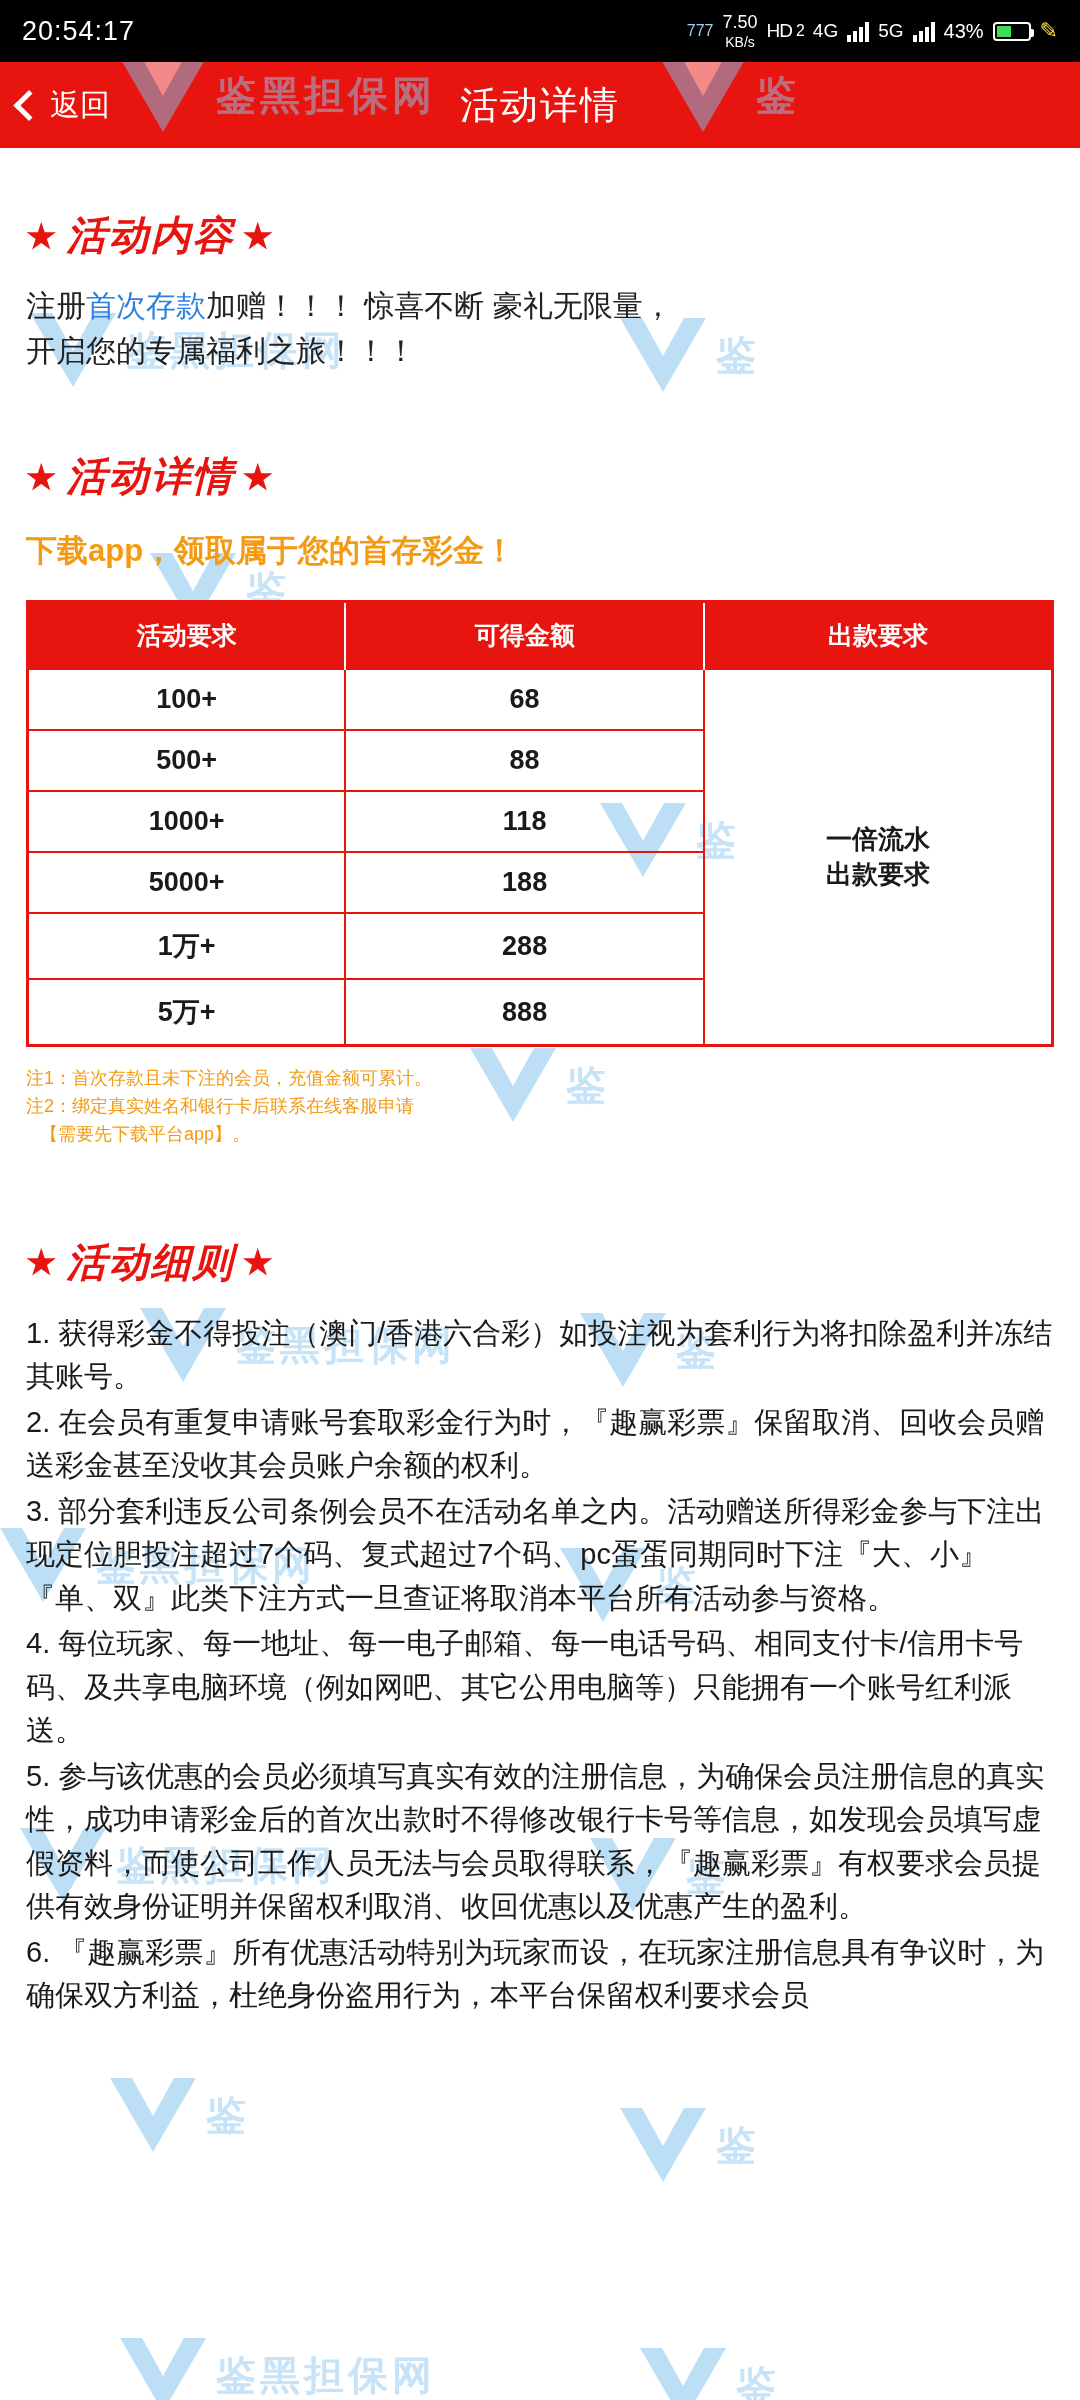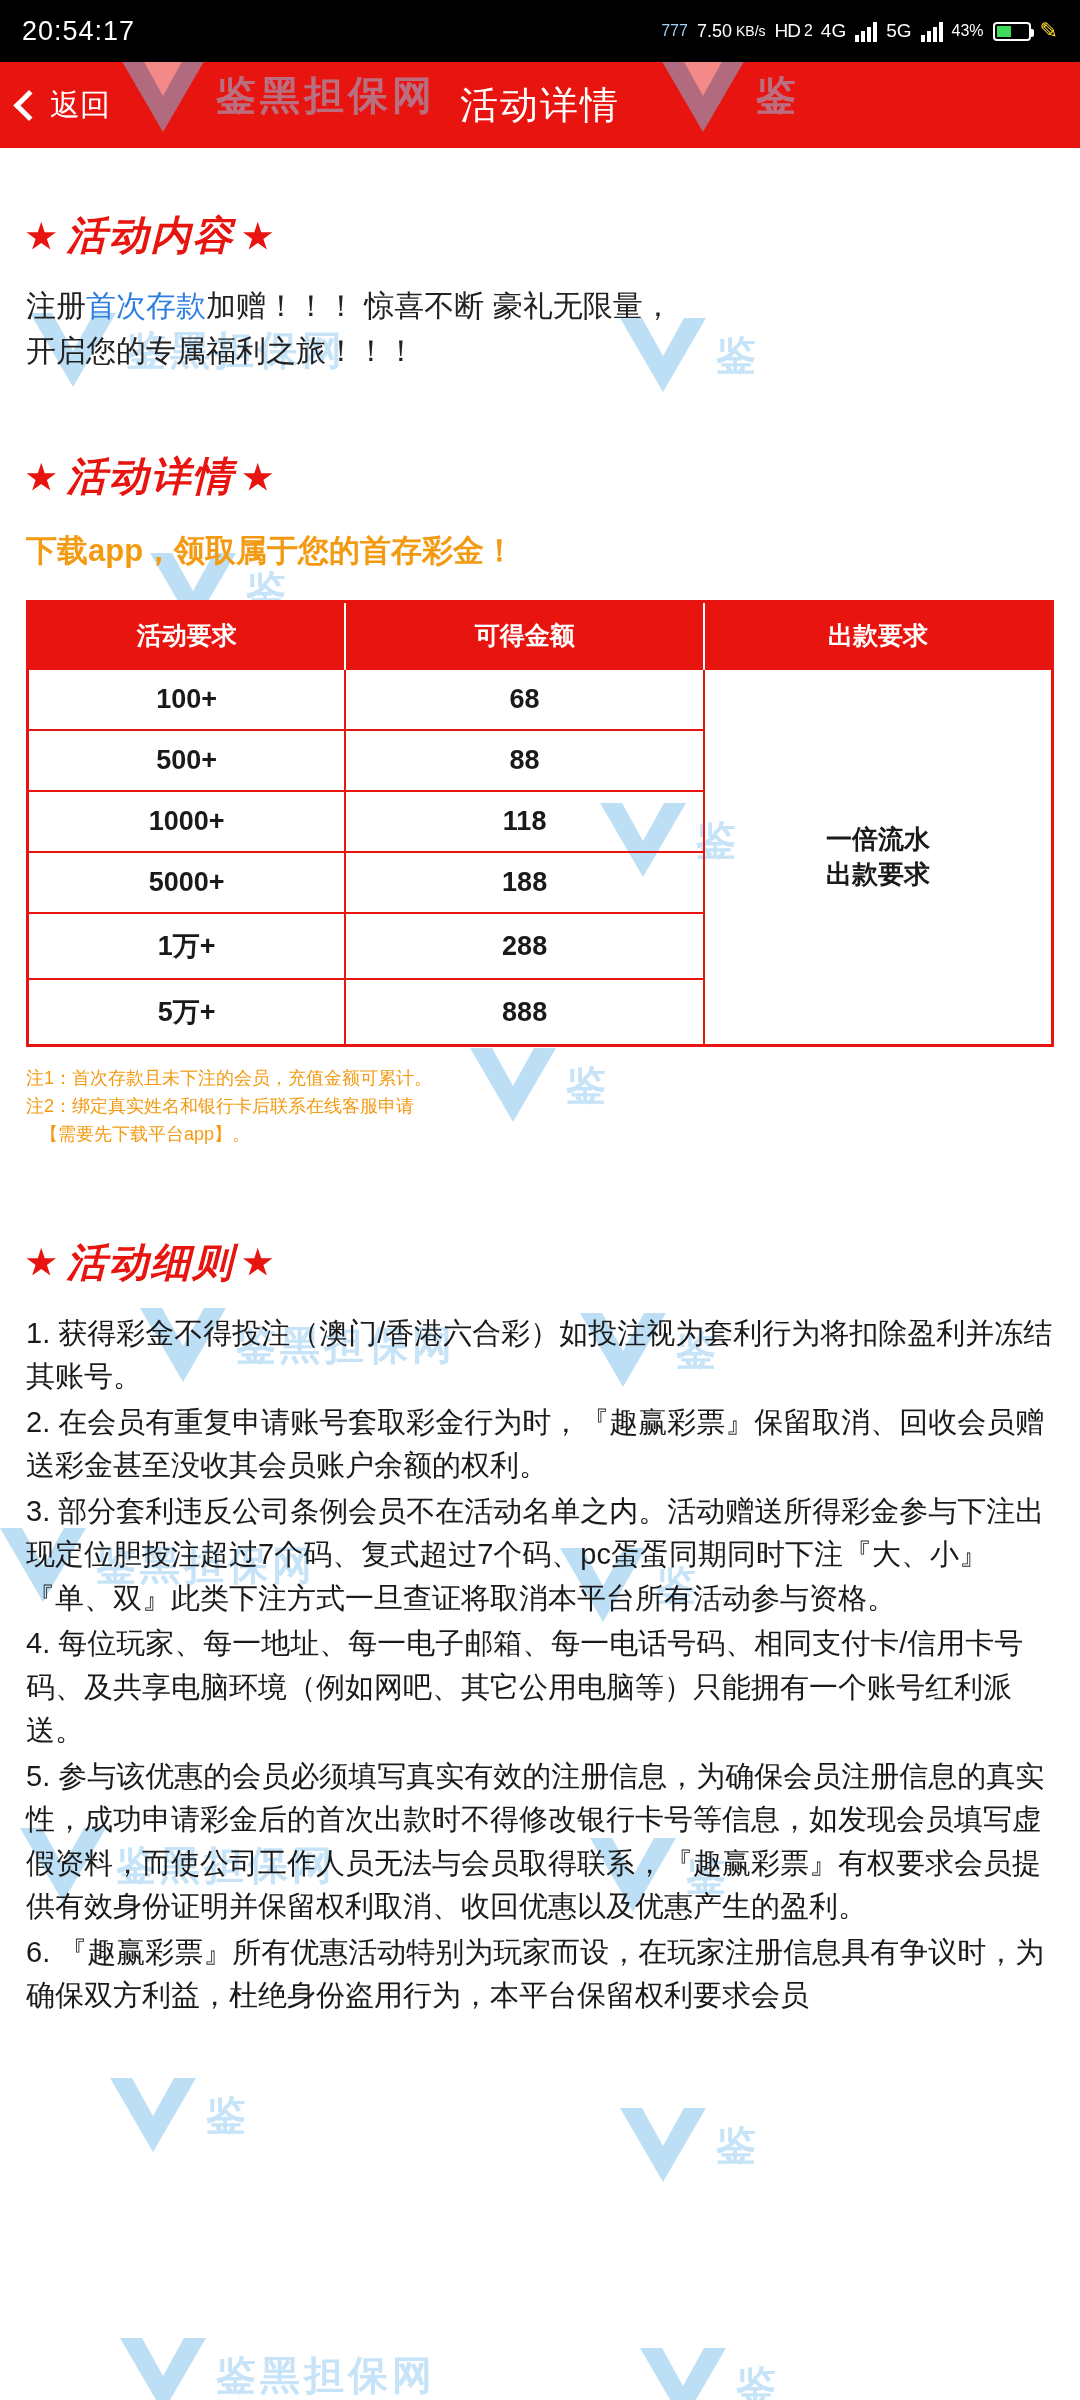--- a/index.html
+++ b/index.html
@@ -25,32 +25,32 @@
     color: #ffffff;
     display: flex;
     align-items: center;
     justify-content: space-between;
     padding: 0 22px;
     font-size: 27px;
   }
   .status-left { display: flex; align-items: flex-start; gap: 10px; letter-spacing: 1px; }
   .status-right { display: flex; align-items: center; gap: 9px; font-size: 20px; }
   .sr-item { display: flex; align-items: center; gap: 4px; }
-  .kbs { display: flex; flex-direction: row; align-items: center; line-height: 1.0; }
+  .kbs { display: flex; flex-direction: column; align-items: center; line-height: 1.0; }
   .kbs .v { font-size: 18px; }
   .kbs .u { font-size: 14px; }
   .hd { font-size: 19px; letter-spacing: -1px; }
   .net-label { font-size: 19px; }
   .bars { display: inline-flex; align-items: flex-end; gap: 2px; height: 22px; }
   .bars i { display: block; width: 4px; background: #fff; }
   .bars i:nth-child(1) { height: 7px; }
   .bars i:nth-child(2) { height: 11px; }
   .bars i:nth-child(3) { height: 15px; }
   .bars i:nth-child(4) { height: 20px; }
-  .batt-pct { font-size: 16px; }
+  .batt-pct { font-size: 20px; }
   .batt {
     width: 38px; height: 19px; border: 2px solid #fff; border-radius: 4px;
     position: relative; display: inline-block;
   }
   .batt::after {
     content: ""; position: absolute; right: -5px; top: 5px;
     width: 3px; height: 8px; background: #fff; border-radius: 0 2px 2px 0;
   }
   .batt .fill { position: absolute; left: 2px; top: 2px; bottom: 2px; width: 42%; background: #3ddc5b; }
   .pen { color: #ffe033; font-size: 22px; }

